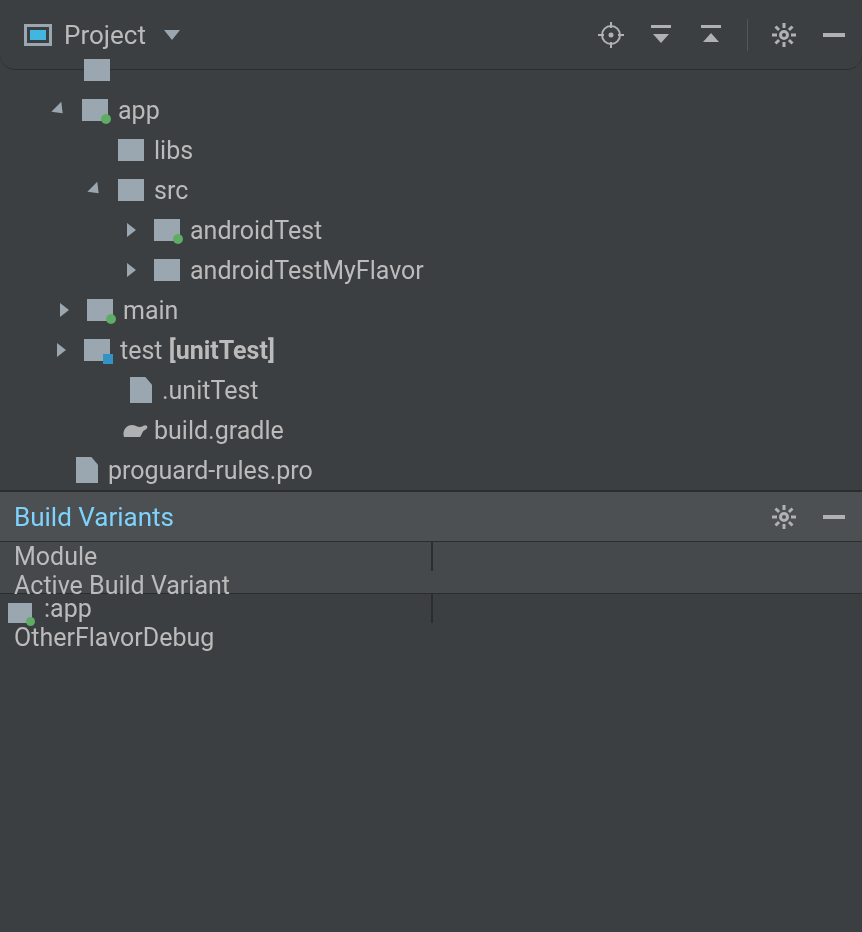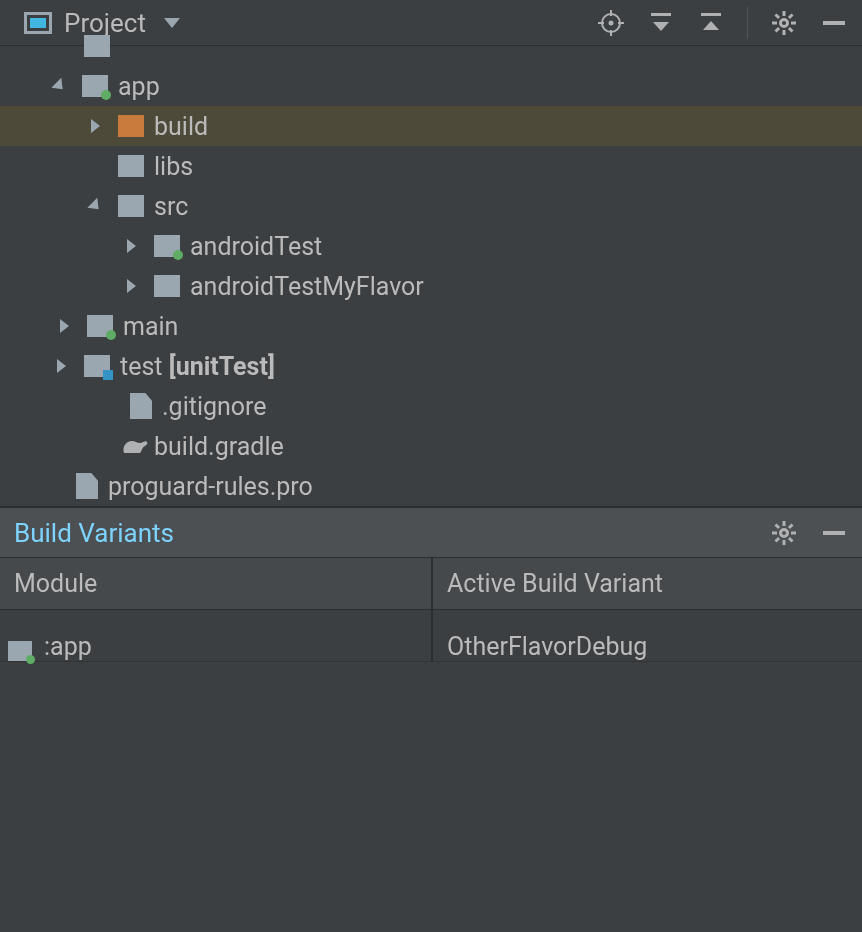--- a/index.html
+++ b/index.html
@@ -7,26 +7,27 @@
       width: 862px; height: 932px;
       background: #3c3f41;
       font-family: -apple-system, "Segoe UI", Roboto, sans-serif;
       font-size: 25px;
       color: #bbbbbb;
       overflow: hidden;
       display: flex; flex-direction: column;
     }
     
     .toolbar {
-      height: 46px;
+      height: 70px;
       background: #3c3f41;
       border-bottom: 1px solid #2b2d2e;
       display: flex; align-items: center;
       padding: 0 14px 0 24px;
       gap: 28px;
+      border-radius: 15px;
     }
     .tb-left { display: flex; align-items: center; gap: 12px; flex: 1; }
     .project-icon {
       width: 28px; height: 22px; border: 3px solid #9aa7b0; position: relative;
     }
     .project-icon::after { content: ""; position: absolute; inset: 3px; background: #40b6e0; }
     .project-label { color: #bbbbbb; font-size: 26px; }
     .dropdown-arrow {
       width: 0; height: 0; border-left: 8px solid transparent;
       border-right: 8px solid transparent; border-top: 10px solid #9aa7b0; margin-left: 6px;
@@ -68,21 +69,21 @@
     .label .suffix { color: #bbbbbb; font-weight: 700; }
     
     .bv-header {
       height: 52px; background: #4c5052;
       border-top: 2px solid #2b2d2e; border-bottom: 1px solid #2b2d2e;
       display: flex; align-items: center; padding: 0 14px;
     }
     .bv-title { flex: 1; color: #7dd3fc; font-size: 26px; }
     .bv-tools { display: flex; align-items: center; gap: 22px; }
     .bv-table { display: flex; flex-direction: column; }
-    .bv-row { display: flex; height: 52px; }
+    .bv-row { display: flex; height: 52px; flex-direction: column; }
     .bv-cell {
       display: flex; align-items: center; padding: 0 14px;
     }
     .bv-row.head { background: #45494b; border-bottom: 1px solid #2b2d2e; }
     .bv-row.head .bv-cell { color: #bbbbbb; }
     .bv-row.data .bv-cell { background: #3c3f41; align-items: flex-end; }
     .col-module { width: 433px; border-right: 2px solid #2b2d2e; }
     .col-variant { flex: 1; }
     .bv-row.data { border-bottom: 1px solid #313335; }
     .mod-icon { width: 24px; height: 20px; background: #9aa7b0; position: relative; margin-right: 12px; margin-left: -6px; }
@@ -154,28 +155,20 @@
 
   <div class="row bold" style="padding-left:48px">
     <span class="chev chev-open">
         <span class="chev-shape"></span>
       </span>
     <span style="width:12px"></span>
     <span class="icon folder-mod folder"></span>
     <span class="label">app</span>
   </div>
 
-  <div class="row sel" style="padding-left:84px">
-    <span class="chev">
-        <span class="chev-shape"></span>
-      </span>
-    <span style="width:12px"></span>
-    <span class="icon folder-orange"></span>
-    <span class="label">build</span>
-  </div>
 
   <div class="row" style="padding-left:118px">
     <span class="icon folder"></span>
     <span class="label">libs</span>
   </div>
 
   <div class="row" style="padding-left:84px">
     <span class="chev chev-open">
         <span class="chev-shape"></span>
       </span>
@@ -217,21 +210,21 @@
       </span>
     <span style="width:12px"></span>
     <span class="icon folder folder-tst" style="background:#9aa7b0"></span>
     <span class="label">
       <span>test</span> <span class="suffix">[unitTest]</span>
     </span>
   </div>
 
   <div class="row" style="padding-left:154px">
     <span class="icon file file-ign" style="margin-left:-24px"></span>
-    <span class="label">.gitignore</span>
+    <span class="label">.unitTest</span>
   </div>
 
   <div class="row" style="padding-left:120px">
     <span class="gradle">
       <svg width="30" height="22" viewBox="0 0 30 22">
           <path class="fill" d="M4 18c-2-6 2-12 8-12 3 0 5 2 8 2 3 0 5-3 7-1 1 1 0 3-2 4-3 1-3 5-5 7H4z"></path>
         </svg>
     </span>
     <span style="width:6px"></span>
     <span class="label">build.gradle</span>

